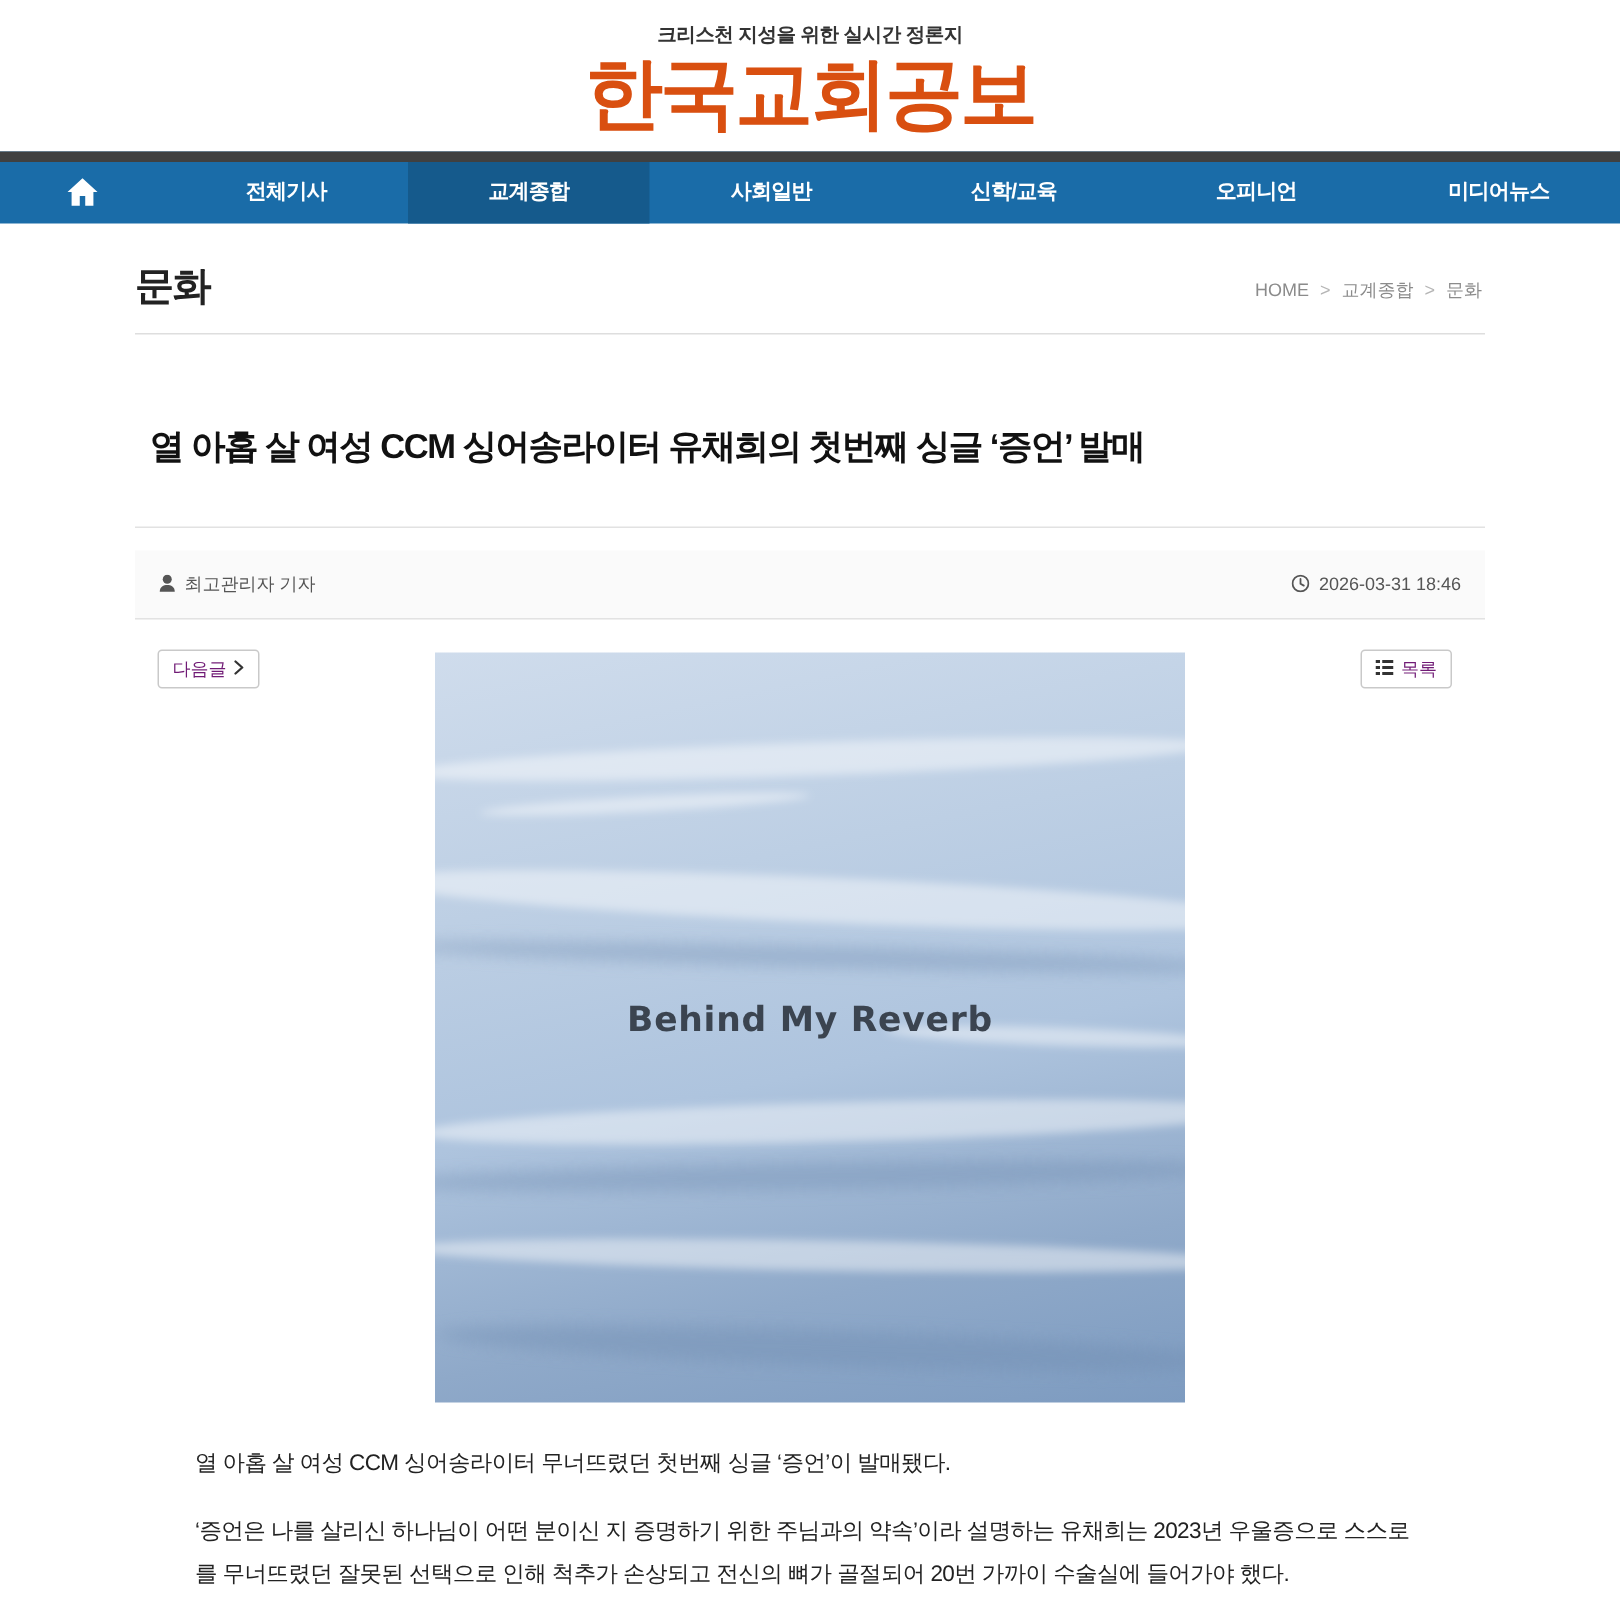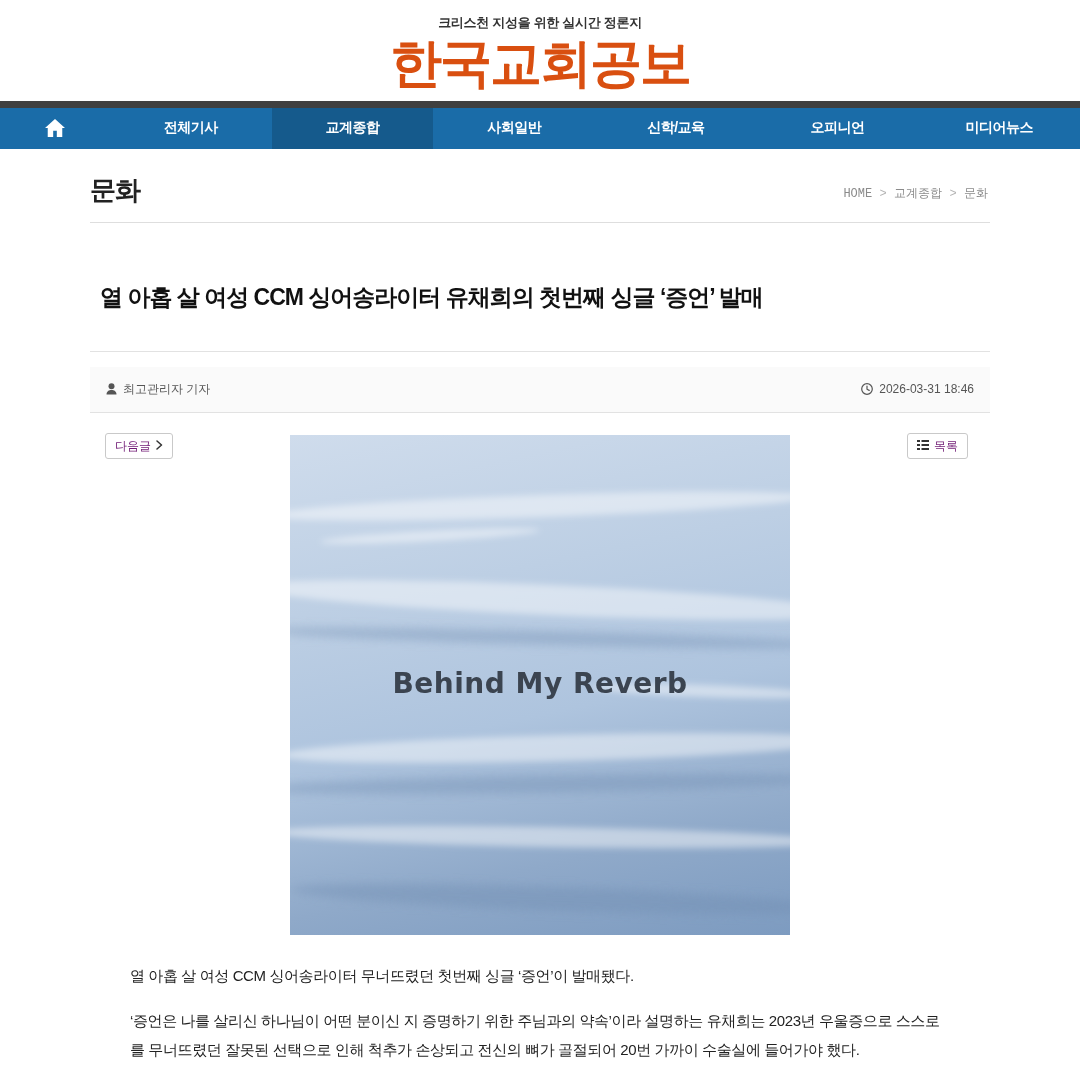--- a/index.html
+++ b/index.html
@@ -85,21 +85,21 @@
     font-size: 26px;
     font-weight: bold;
     color: #222;
     letter-spacing: -1px;
   }
   .breadcrumb {
     font-size: 12px;
     color: #8b8b8b;
     padding-bottom: 6px;
   }
-  .breadcrumb span { margin: 0 2px; font-family: Liberation Mono, monospace; }
+  .breadcrumb span { margin: 0 2px; }
   .breadcrumb .crumb-sep { color: #b5b5b5; }
 
   
   .article {
     width: 900px;
     margin: 0 auto;
   }
   .article-title {
     font-size: 23px;
     font-weight: bold;
@@ -176,21 +176,21 @@
     position: absolute;
     background: rgba(110,140,175,0.38);
     filter: blur(5px);
     border-radius: 50%;
   }
   .album-title {
     position: absolute;
     left: 0; right: 0;
     top: 232px;
     text-align: center;
-    font-size: 28px;
+    font-size: 23px;
     font-weight: bold;
     color: #3b4450;
     letter-spacing: 0.5px;
     font-family: "DejaVu Sans", "Liberation Sans", sans-serif;
   }
 
   .article-body {
     width: 820px;
     margin: 0 auto;
     padding: 26px 0 30px;

